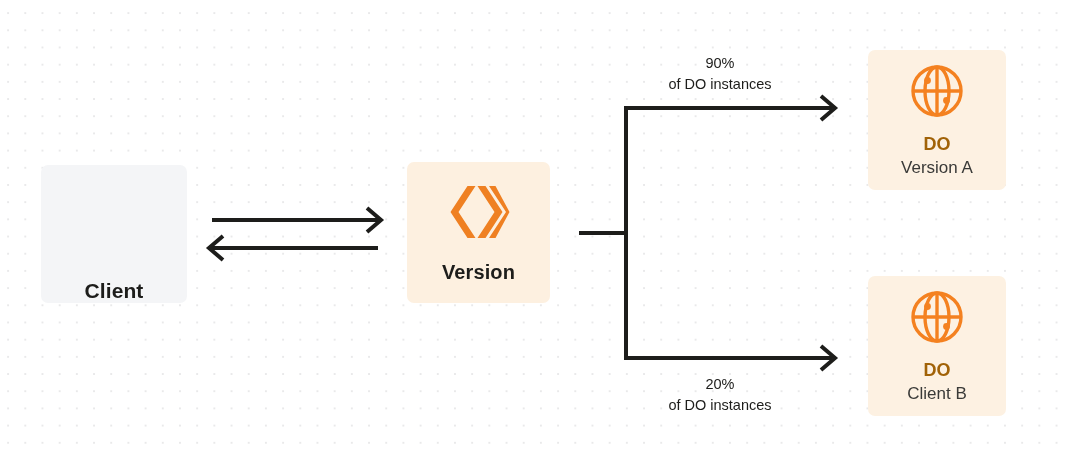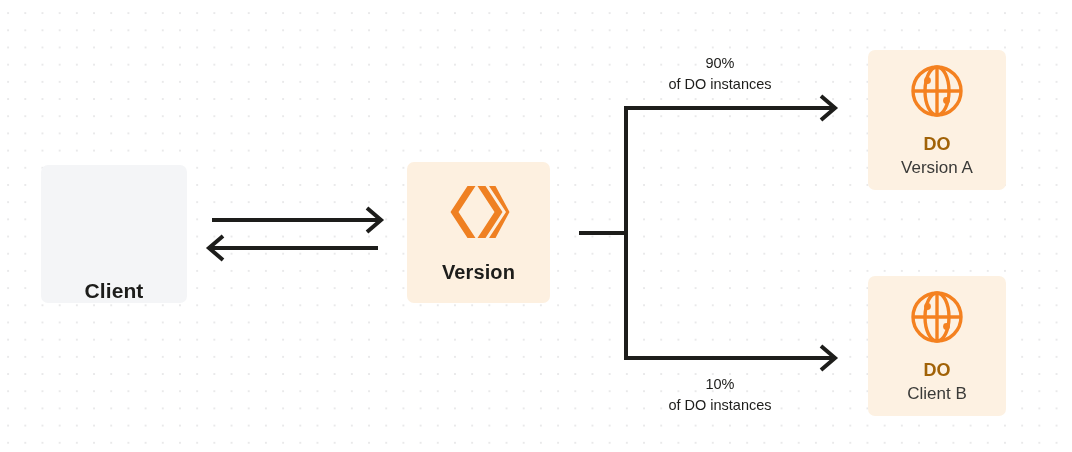--- a/index.html
+++ b/index.html
@@ -207,17 +207,17 @@
     <div class="node-title">DO</div>
     <div class="node-sub">Client B</div>
   </div>
 
   <div class="edge-label" id="label-top">
     <span class="pct">90%</span>
     <span class="sub">of DO instances</span>
   </div>
 
   <div class="edge-label" id="label-bottom">
-    <span class="pct">10%</span>
+    <span class="pct">20%</span>
     <span class="sub">of DO instances</span>
   </div>
 
 </div>
 
 </body></html>

